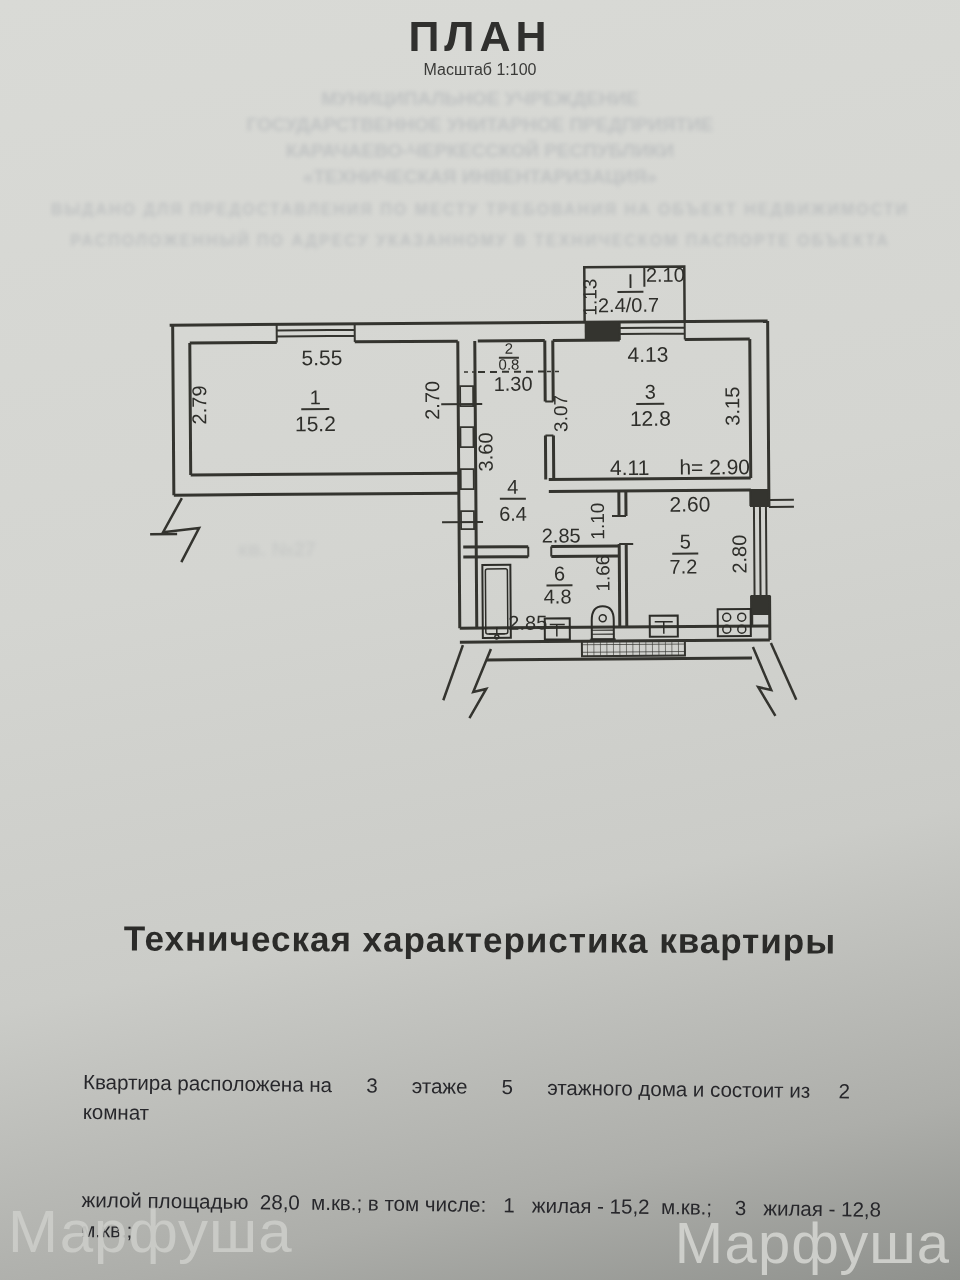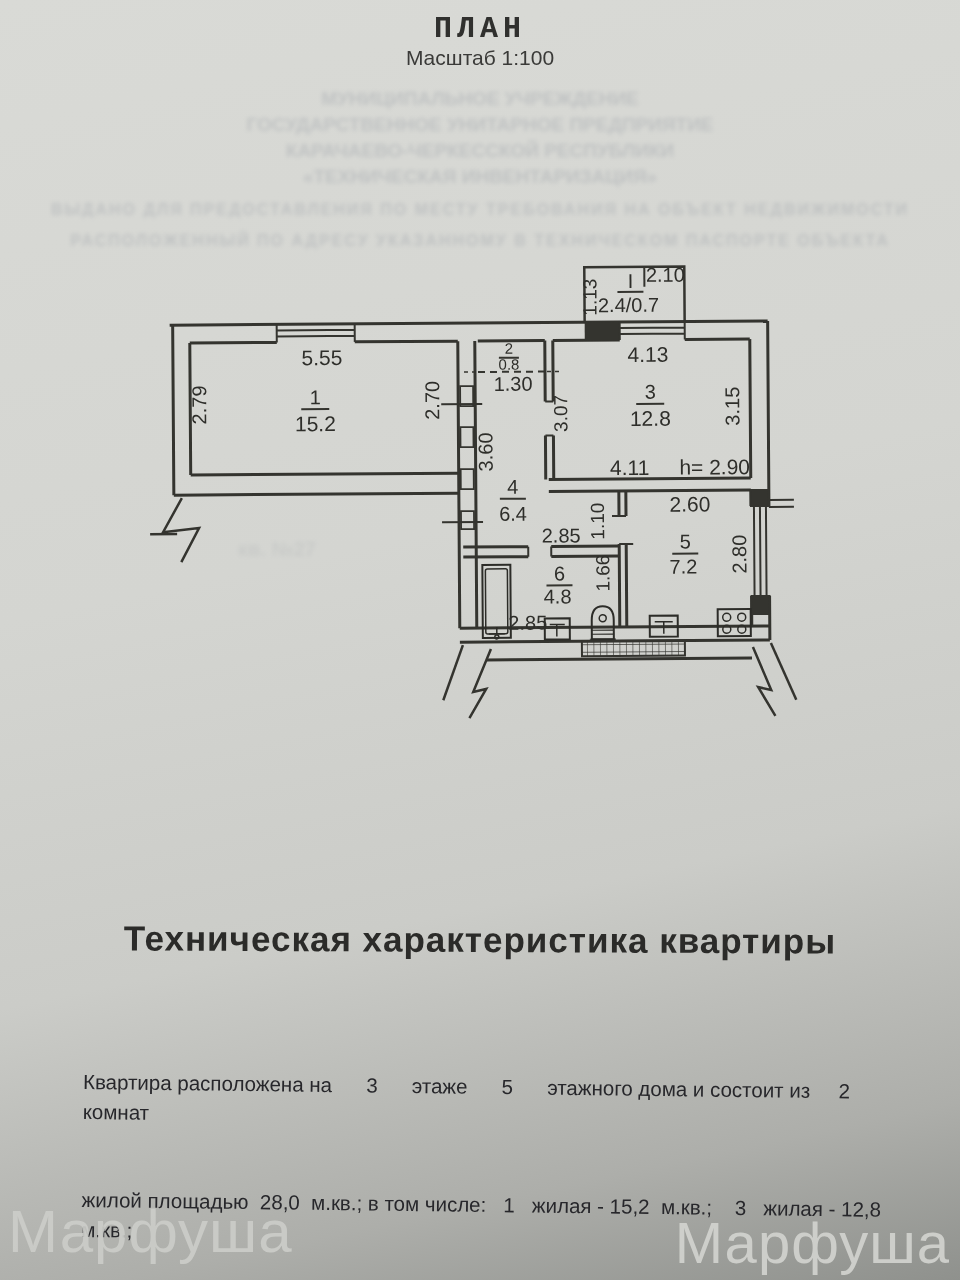--- a/index.html
+++ b/index.html
@@ -2,22 +2,22 @@
 <html><head>
 <meta charset="utf-8">
 <style>
   html,body{margin:0;padding:0;}
   .page{
     position:relative;width:960px;height:1280px;overflow:hidden;
     background:linear-gradient(168deg,#d9dad6 0%,#d4d5d1 42%,#cbccc8 68%,#adaeaa 88%,#8f918d 100%);
     font-family:"Liberation Sans",sans-serif;color:#2b2b29;
   }
   .title-block{position:absolute;top:12px;left:0;right:0;text-align:center;}
-  .plan-title{font-size:30px;font-weight:bold;letter-spacing:5px;color:#30302e;font-family:Liberation Mono, monospace;}
-  .plan-scale{font-size:21px;margin-top:0px;color:#3a3a38;}
+  .plan-title{font-size:43px;font-weight:bold;letter-spacing:5px;color:#30302e;}
+  .plan-scale{font-size:16px;margin-top:0px;color:#3a3a38;}
   .ghost{position:absolute;top:86px;left:0;right:0;text-align:center;
          color:#8b919b;opacity:.30;filter:blur(2px);font-weight:bold;line-height:26px;font-size:19px;}
   .ghost .wide{font-size:16px;letter-spacing:2px;margin-top:9px;line-height:22px;}
   .ghost-stamp{position:absolute;top:538px;left:238px;font-size:20px;color:#8f949c;
                opacity:.16;filter:blur(2px);font-weight:bold;}
   svg.plan{position:absolute;top:0;left:0;transform:rotate(-0.4deg);}
   svg.plan text{fill:#2e2e2a;font-family:"Liberation Sans",sans-serif;}
   .t20{font-size:20px;} .t21{font-size:21px;} .t19{font-size:19px;} .t15{font-size:15px;}
   .tech-heading{position:absolute;top:920px;left:0;right:0;text-align:center;
                 font-size:35px;font-weight:bold;letter-spacing:1px;color:#2b2b29;transform:rotate(0.25deg);}

